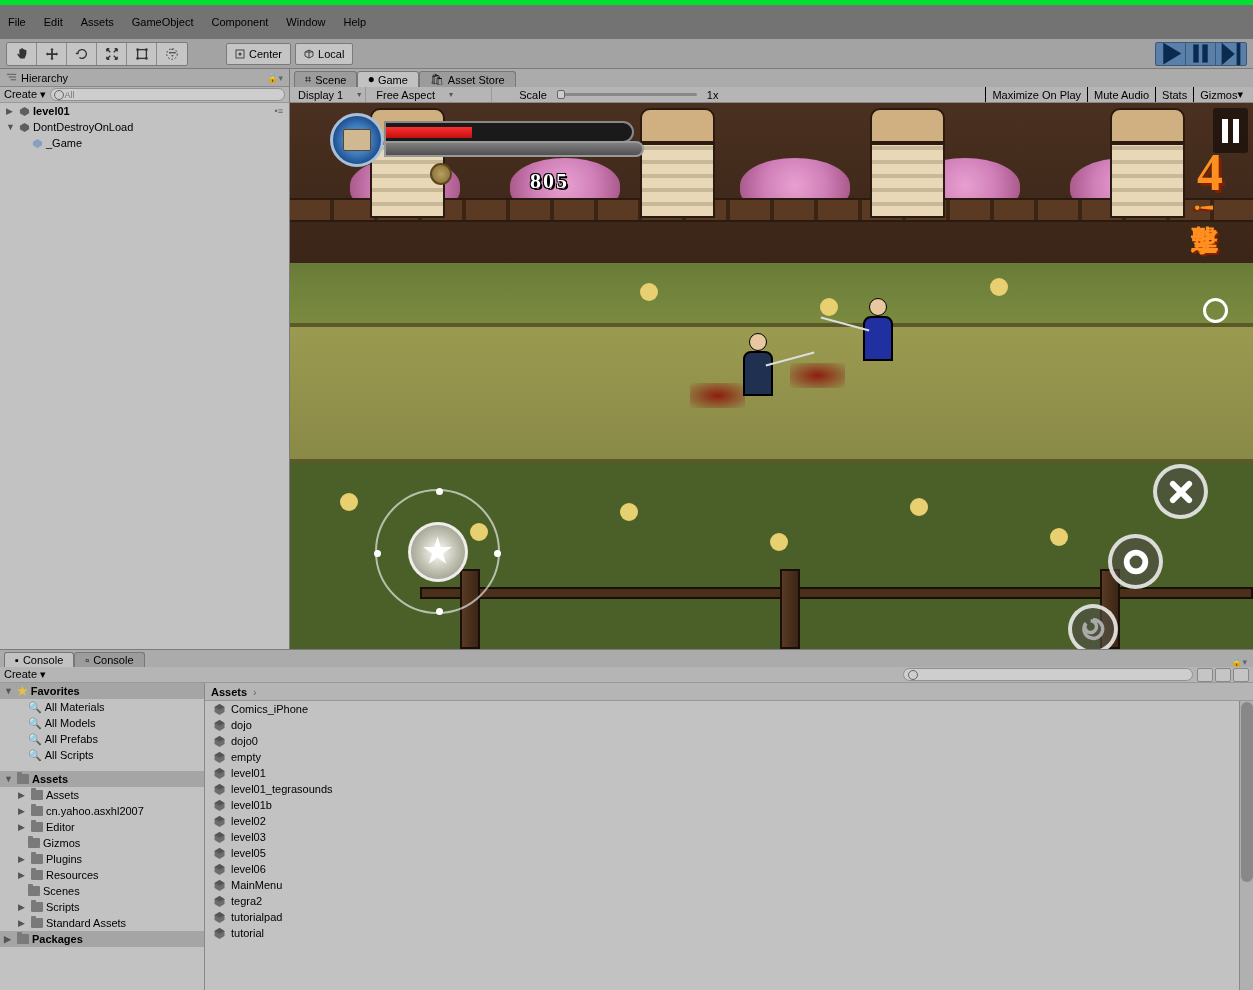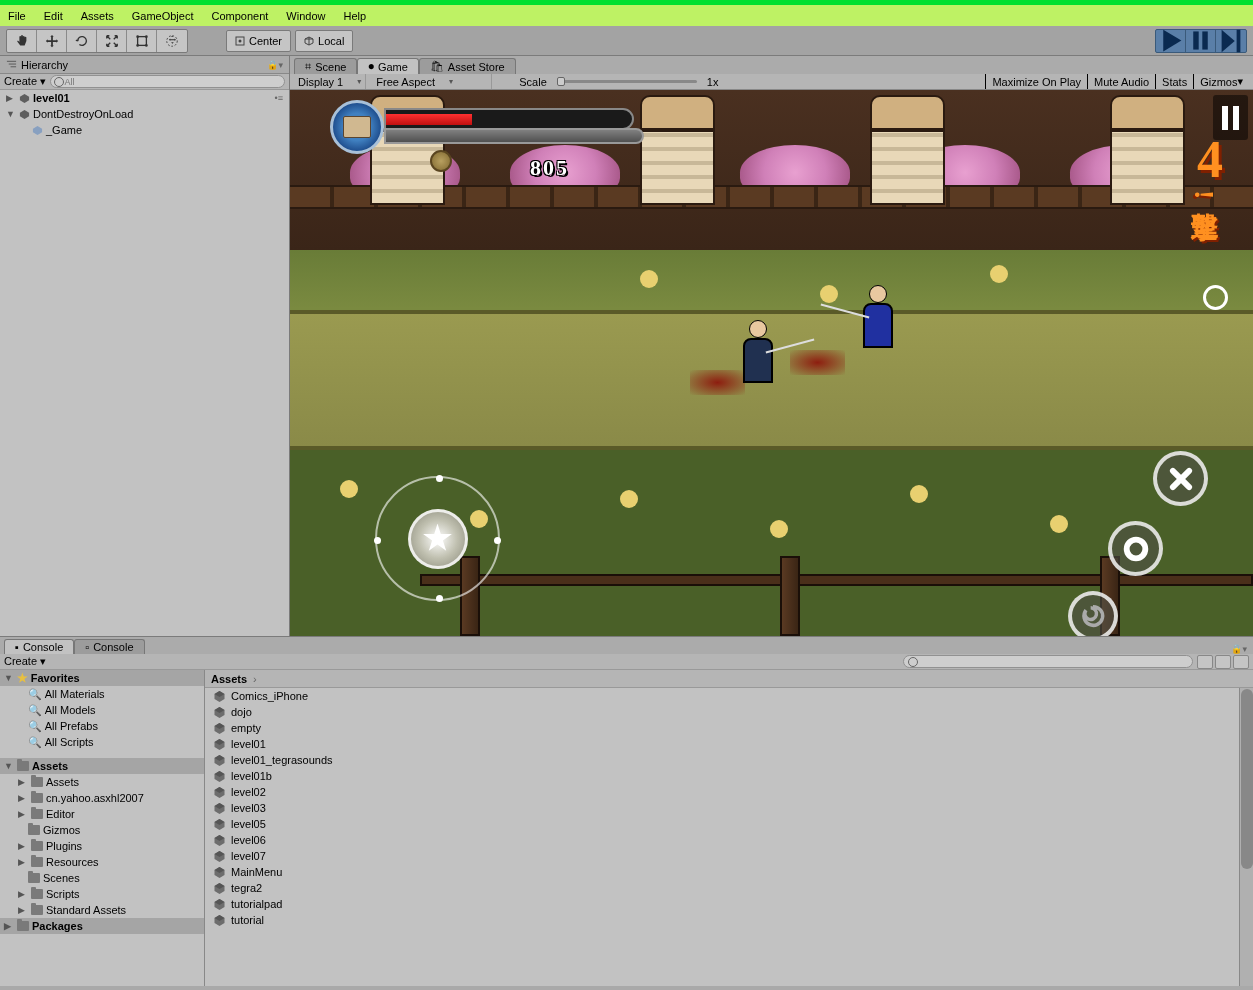--- a/index.html
+++ b/index.html
@@ -1,20 +1,20 @@
 <!DOCTYPE html>
 <html><head>
 <meta charset="utf-8">
 <style>
 * { margin: 0; padding: 0; box-sizing: border-box; font-family: Arial, sans-serif; font-size: 11px; }
 body { background: #a9a9a9; width: 1253px; height: 990px; overflow: hidden; }
 
 .topbar-green { height: 5px; background: #00e030; }
 
-.menubar { height: 21px; background: #bef264; display: flex; align-items: center; padding-left: 8px; }
+.menubar { height: 34px; background: #737373; display: flex; align-items: center; padding-left: 8px; }
 .menubar span { margin-right: 18px; cursor: pointer; color: #000; }
 
 .toolbar { height: 30px; background: #a3a3a3; display: flex; align-items: center; padding: 0 6px; gap: 4px; border-bottom: 1px solid #7b7b7b; }
 .tool-group { display: flex; background: #c5c5c5; border: 1px solid #7a7a7a; border-radius: 2px; }
 .tool-btn { width: 30px; height: 22px; display: flex; align-items: center; justify-content: center; border-right: 1px solid #8a8a8a; cursor: pointer; }
 .tool-btn:last-child { border-right: none; }
 .tool-btn svg { width: 14px; height: 14px; }
 .pivot-btn { height: 22px; padding: 0 8px; background: #c5c5c5; border: 1px solid #7a7a7a; border-radius: 2px; display: flex; align-items: center; gap: 4px; cursor: pointer; }
 .play-group { margin-left: auto; display: flex; background: #5a7fa8; border: 1px solid #3a5a7a; border-radius: 2px; }
 .play-btn { width: 30px; height: 22px; display: flex; align-items: center; justify-content: center; border-right: 1px solid #3a5a7a; cursor: pointer; }
@@ -494,20 +494,29 @@
             </span>
             <span>dojo</span>
           </div>
           <div class="asset-row">
             <span class="unity-icon">
               <svg viewBox="0 0 13 13">
                 <path fill="#333" d="M6.5 1l5 3v5l-5 3-5-3V4z" opacity="0.6"></path>
                 <path fill="#555" d="M6.5 1l5 3-5 3-5-3z"></path>
               </svg>
             </span>
+            <span>dojo0</span>
+          </div>
+          <div class="asset-row">
+            <span class="unity-icon">
+              <svg viewBox="0 0 13 13">
+                <path fill="#333" d="M6.5 1l5 3v5l-5 3-5-3V4z" opacity="0.6"></path>
+                <path fill="#555" d="M6.5 1l5 3-5 3-5-3z"></path>
+              </svg>
+            </span>
             <span>empty</span>
           </div>
           <div class="asset-row">
             <span class="unity-icon">
               <svg viewBox="0 0 13 13">
                 <path fill="#333" d="M6.5 1l5 3v5l-5 3-5-3V4z" opacity="0.6"></path>
                 <path fill="#555" d="M6.5 1l5 3-5 3-5-3z"></path>
               </svg>
             </span>
             <span>level01</span>
@@ -558,29 +567,20 @@
             <span>level05</span>
           </div>
           <div class="asset-row">
             <span class="unity-icon">
               <svg viewBox="0 0 13 13">
                 <path fill="#333" d="M6.5 1l5 3v5l-5 3-5-3V4z" opacity="0.6"></path>
                 <path fill="#555" d="M6.5 1l5 3-5 3-5-3z"></path>
               </svg>
             </span>
             <span>level06</span>
-          </div>
-          <div class="asset-row">
-            <span class="unity-icon">
-              <svg viewBox="0 0 13 13">
-                <path fill="#333" d="M6.5 1l5 3v5l-5 3-5-3V4z" opacity="0.6"></path>
-                <path fill="#555" d="M6.5 1l5 3-5 3-5-3z"></path>
-              </svg>
-            </span>
-            <span>level07</span>
           </div>
           <div class="asset-row">
             <span class="unity-icon">
               <svg viewBox="0 0 13 13">
                 <path fill="#333" d="M6.5 1l5 3v5l-5 3-5-3V4z" opacity="0.6"></path>
                 <path fill="#555" d="M6.5 1l5 3-5 3-5-3z"></path>
               </svg>
             </span>
             <span>MainMenu</span>
           </div>

